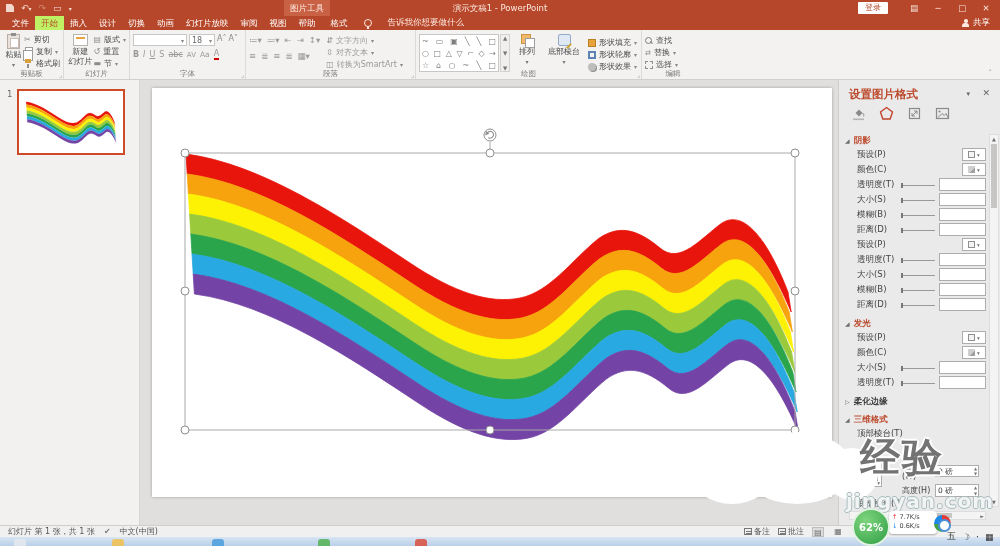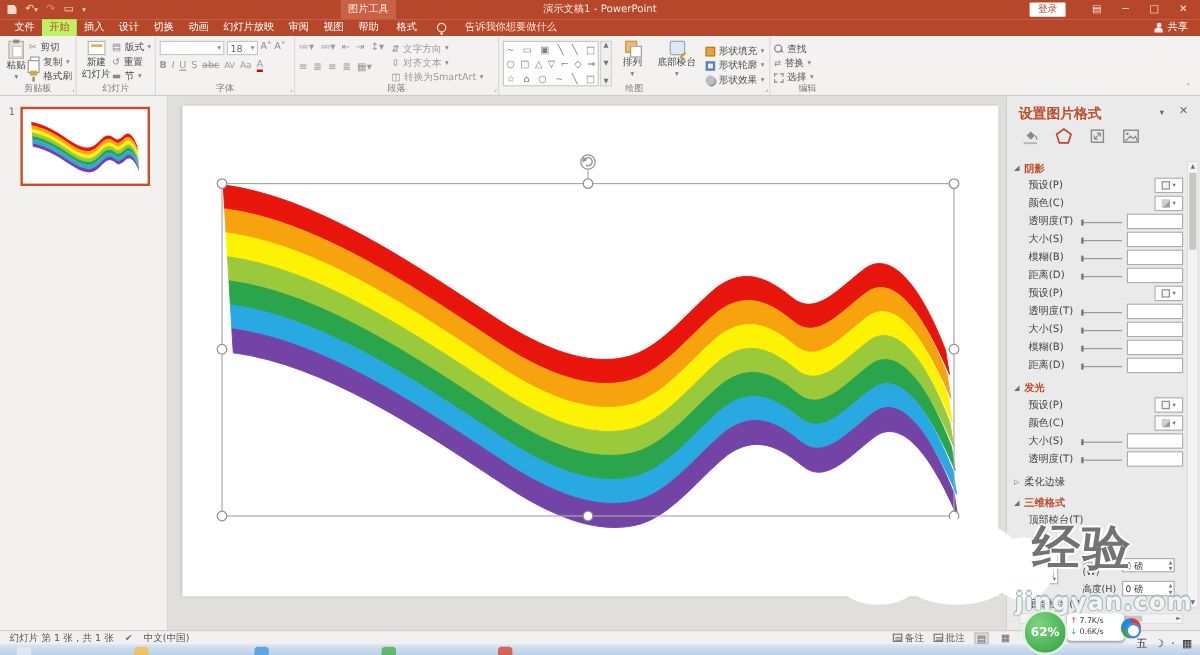--- a/index.html
+++ b/index.html
@@ -82,21 +82,21 @@
 .slide{position:absolute;left:12px;top:8px;width:680px;height:409px;background:#fff;box-shadow:0 0 3px rgba(0,0,0,.28)}
 .slide svg{position:absolute;left:0;top:0}
 
 .panel{position:absolute;left:838px;top:80px;width:162px;height:445px;background:#ebeaea;border-left:1px solid #d0cecb;color:#3f3f3f;font-size:8.5px}
 .ptitle{position:absolute;left:10px;top:7px;font-size:11.5px;font-weight:bold;color:#bc4a2d}
 .ptitle-car{position:absolute;right:30px;top:10px;font-size:7px;color:#666}
 .pclose{position:absolute;right:10px;top:8px;font-size:9px;color:#666}
 .ptabs{position:absolute;left:12px;top:26px;display:flex;gap:13px;align-items:center}
 .pbody{position:absolute;left:0;top:50px;width:162px}
 .sec-h{height:15px;display:flex;align-items:center;gap:4px;padding-left:6px;font-weight:bold;color:#bc4a2d;margin-top:3px}
-.sec-h.plain{color:#3f3f3f;font-weight:normal}
+.sec-h.plain{color:#3f3f3f;font-weight:bold}
 .sec-h .tri{font-size:6px;color:#6e6e6e}
 .prow{height:15px;position:relative}
 .plabel{position:absolute;left:18px;top:1px;color:#444}
 .track{position:absolute;left:62px;top:7px;width:34px;height:1px;background:#999}
 .track:before{content:"";position:absolute;left:0;top:-2px;width:1.5px;height:5px;background:#777}
 .pin{position:absolute;right:15px;top:0;width:47px;height:12.5px;background:#fff;border:1px solid #aeadac}
 .pbtn{position:absolute;right:15px;top:0;width:24px;height:13px;background:#fff;border:1px solid #aeadac;display:flex;align-items:center;justify-content:center;gap:2px}
 .pbtn .bx{width:7px;height:7px;border:1px solid #8f8f8f;background:#f3f3f3}
 .pbtn .bk{width:7px;height:7px;background:linear-gradient(135deg,#cfcfcf 60%,#9f9f9f 60%)}
 .pbtn .car{font-size:5.5px;color:#777}

